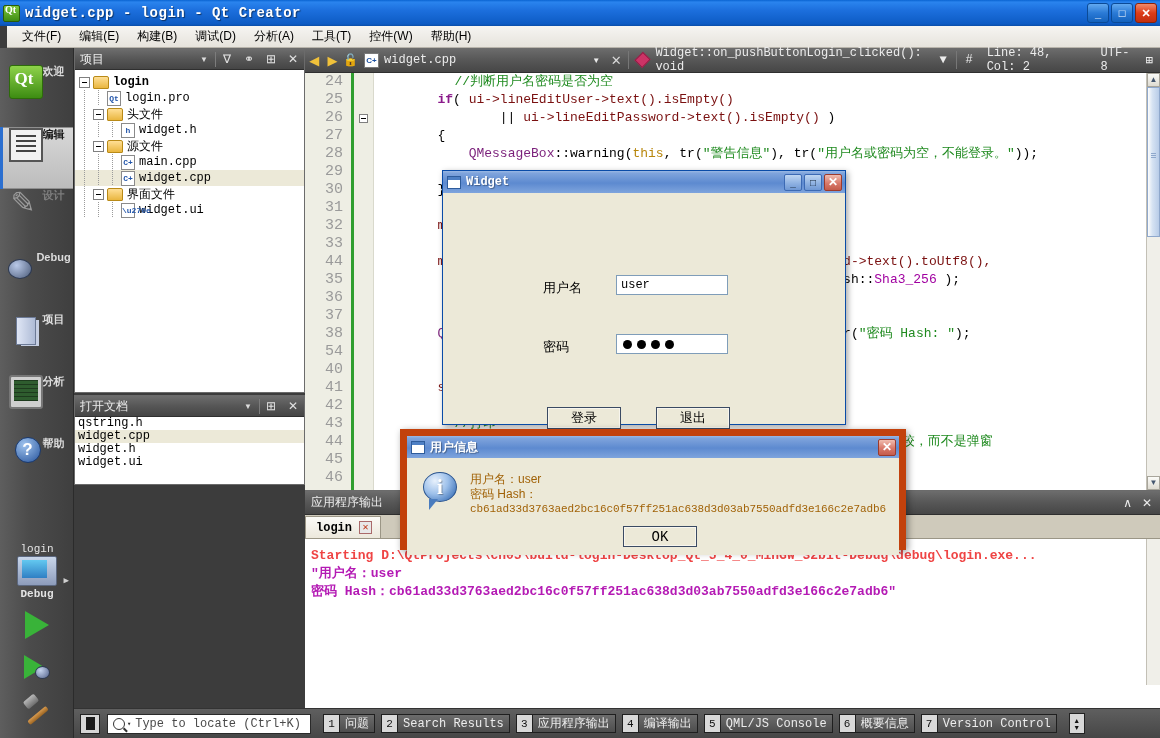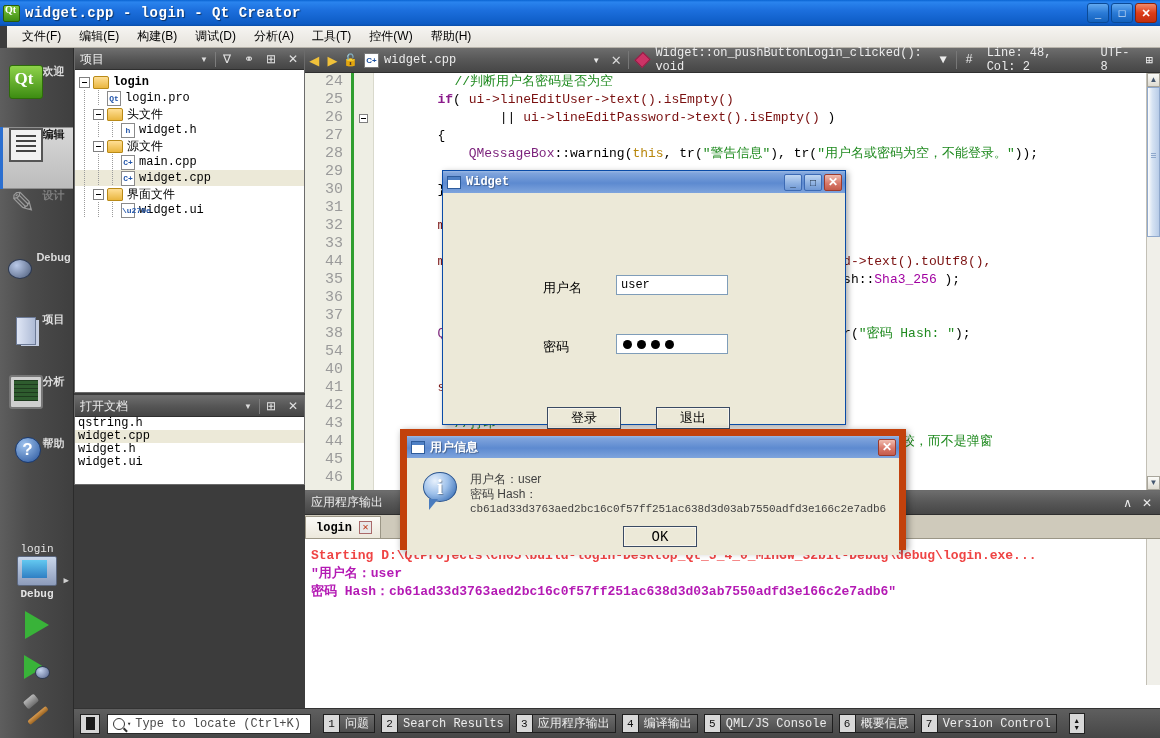--- a/index.html
+++ b/index.html
@@ -335,21 +335,21 @@
   .mb-body { position:relative; background:#ece9d8; }
   .mb-icon { position:absolute; left:16px; top:14px; width:38px; height:38px; }
   .mb-icon .bub { width:34px; height:30px; border-radius:50%;
      background: radial-gradient(circle at 34% 28%, #e8f1fc, #9dc0ea 45%, #4d7fc0 80%, #2f5d9e);
      border:1px solid #2b5590; position:relative;}
   .mb-icon .bub::after{ content:"i"; position:absolute; left:13px; top:2px;
      color:#fff; font-size:21px; font-weight:bold; font-family:"Liberation Serif", serif;
      text-shadow:1px 1px 1px rgba(0,0,0,.3);}
   .mb-icon .tail{ position:absolute; left:6px; top:27px; width:0;height:0;
      border-top:11px solid #4a7cbe; border-right:9px solid transparent;}
-  .mb-text { position:absolute; left:63px; top:14px; font-size:12px; color:#404040; }
+  .mb-text { position:absolute; left:63px; top:14px; font-size:12px; color:#a16207; }
   .mb-line { line-height:15px; font-family:"Liberation Sans", sans-serif; }
   .mb-hash { font-family:"Liberation Mono", monospace; font-size:11px; letter-spacing:-0.1px;}
   .mb-ok { position:absolute; height:21px; background:#ece9d8; border:1px solid #3a4a63;
      display:flex; align-items:center; justify-content:center; font-size:14px;
      box-shadow: inset 0 0 0 1px #f7f5ee; font-family:"Liberation Mono", monospace;}
 </style>
 </head>
 <body>
 
 <div class="app">

